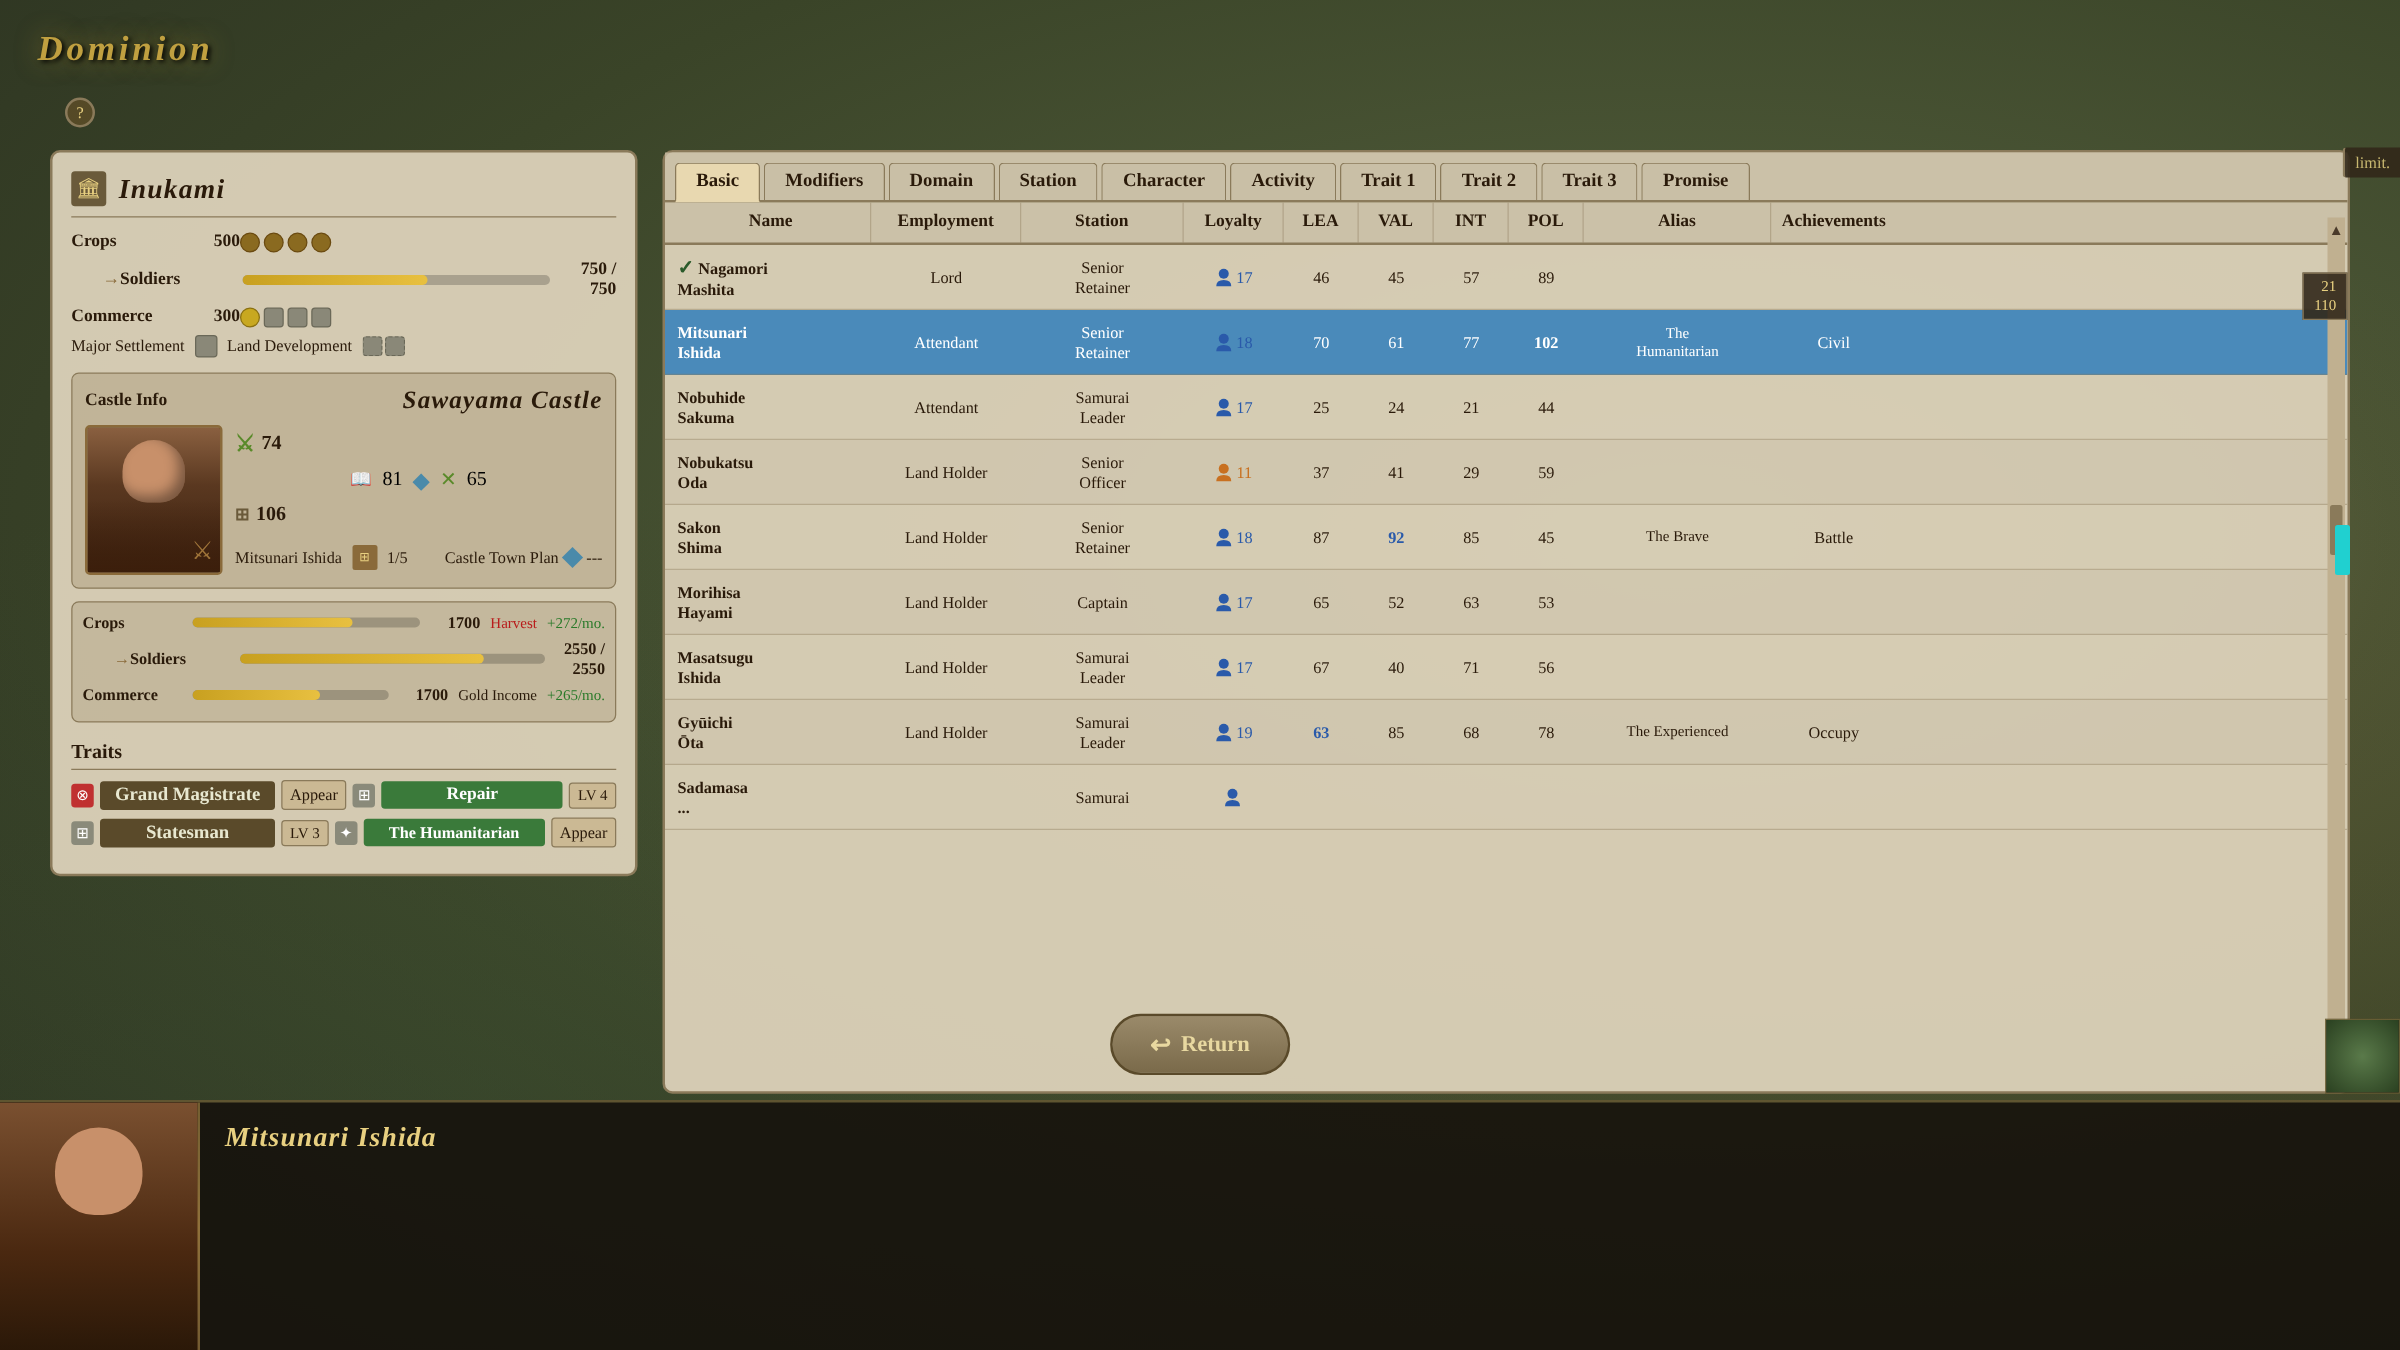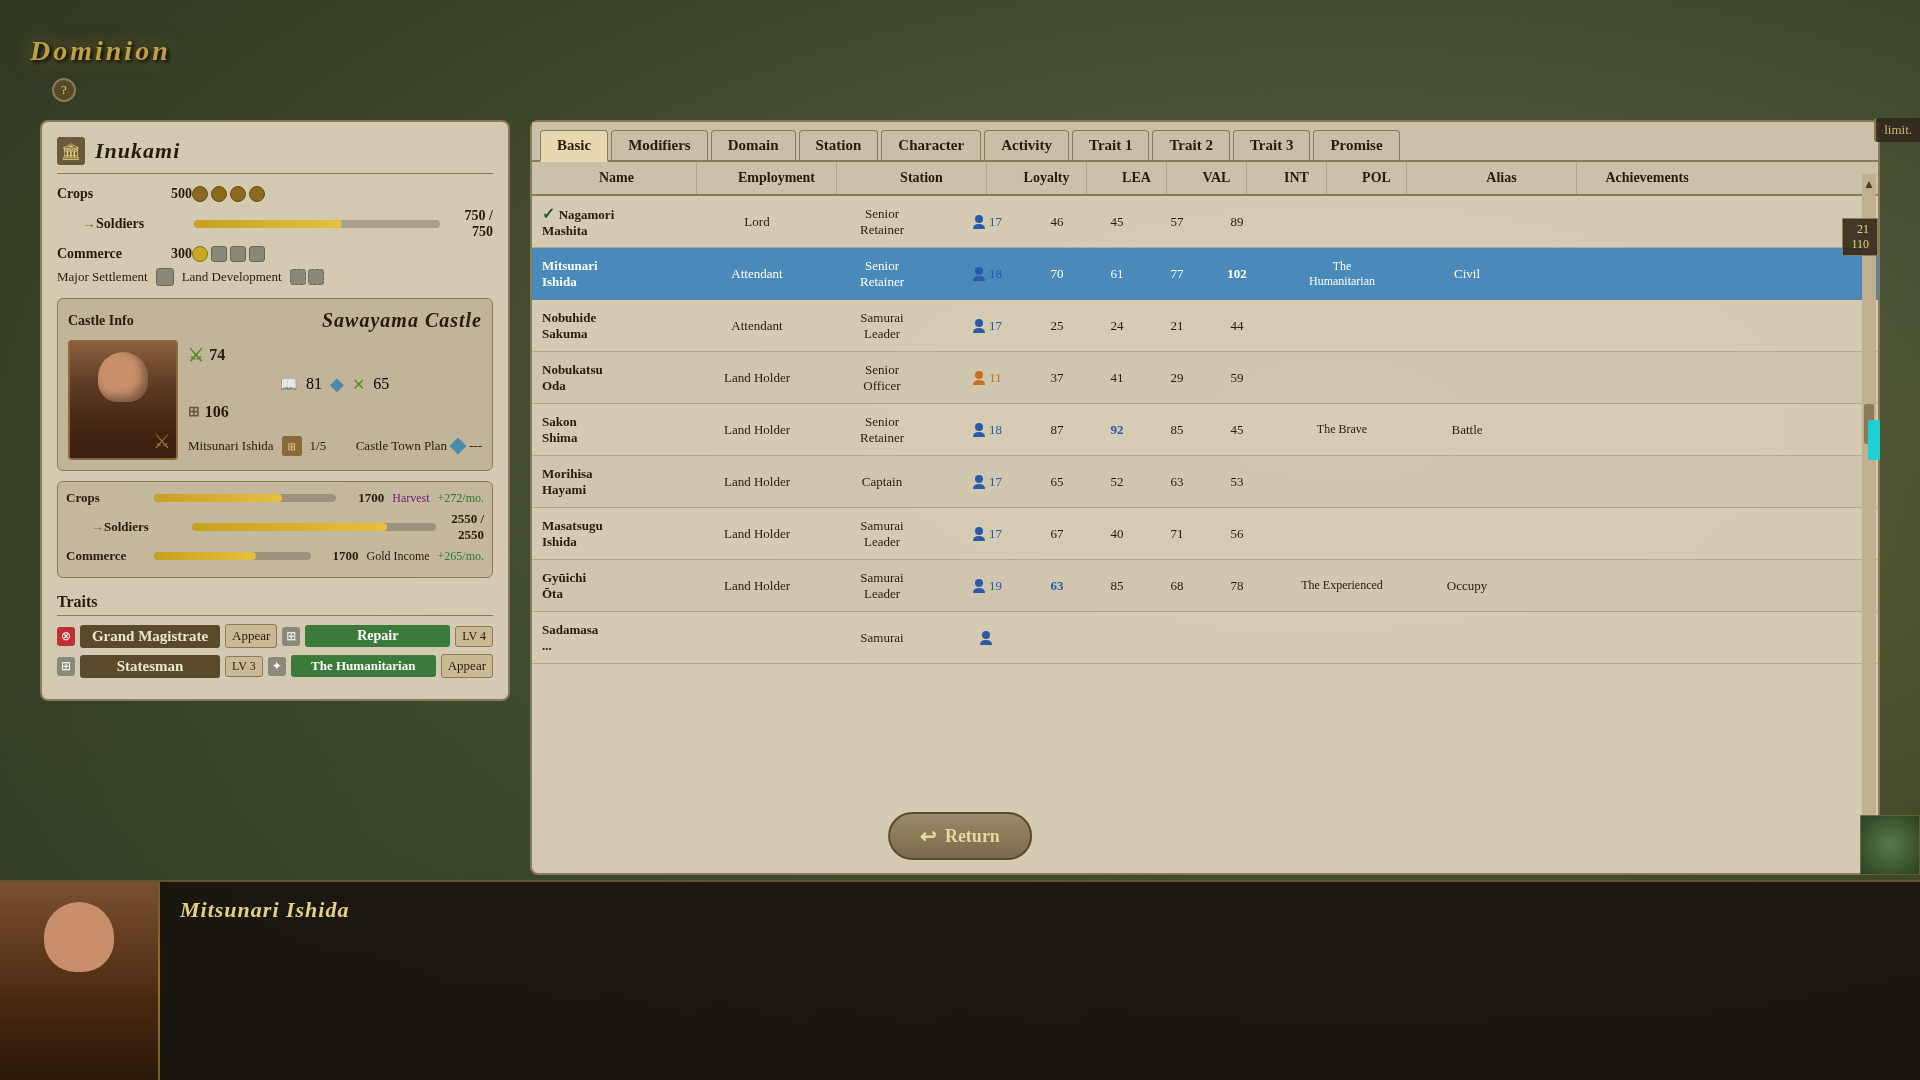--- a/index.html
+++ b/index.html
@@ -24,21 +24,21 @@
       position: absolute;
       inset: 0;
       background: 
         radial-gradient(ellipse at 80% 60%, rgba(100,80,40,0.3) 0%, transparent 50%),
         radial-gradient(ellipse at 20% 80%, rgba(60,80,50,0.4) 0%, transparent 40%);
     }
 
     
     .game-title {
       position: absolute;
-      top: 31px;
+      top: 20px;
       left: 30px;
       font-size: 52px;
       font-style: italic;
       font-weight: bold;
       color: #e8d080;
       text-shadow: 2px 2px 4px #000, 0 0 20px rgba(200,160,50,0.5);
       letter-spacing: 3px;
       z-index: 10;
       text-align: center;
     }
@@ -464,21 +464,20 @@
       flex-direction: column;
     }
 
     .table-header {
       display: grid;
       grid-template-columns: 160px 120px 130px 80px 60px 60px 60px 60px 150px 100px;
       background: rgba(200,190,165,0.8);
       border-bottom: 2px solid #8a7a5a;
       padding: 0 5px;
       flex-shrink: 0;
-      gap: 20px;
     }
     .th {
       padding: 8px 5px;
       font-size: 14px;
       font-weight: bold;
       color: #2a1a0a;
       text-align: center;
       border-right: 1px solid rgba(139,122,90,0.4);
     }
     .th:last-child { border-right: none; }
@@ -757,21 +756,21 @@
     </div>
   </div>
 
   <div class="domain-section">
     <div class="domain-row">
       <span class="domain-label">Crops</span>
       <div class="domain-bar">
         <div class="domain-bar-fill" style="width:70%;"></div>
       </div>
       <span class="domain-value">1700</span>
-      <span style="margin-left:8px;font-size:12px;color:#701a75;">Harvest</span>
+      <span style="margin-left:8px;font-size:12px;color:#b91c1c;">Harvest</span>
       <span class="domain-extra">+272/mo.</span>
     </div>
     <div class="domain-row soldier-indent">
       <span class="arrow-bullet">→ </span>
       <span class="domain-label">Soldiers</span>
       <div class="domain-bar">
         <div class="domain-bar-fill" style="width:80%;"></div>
       </div>
       <span class="domain-value"><span>2550</span> / <span>2550</span></span>
     </div>

